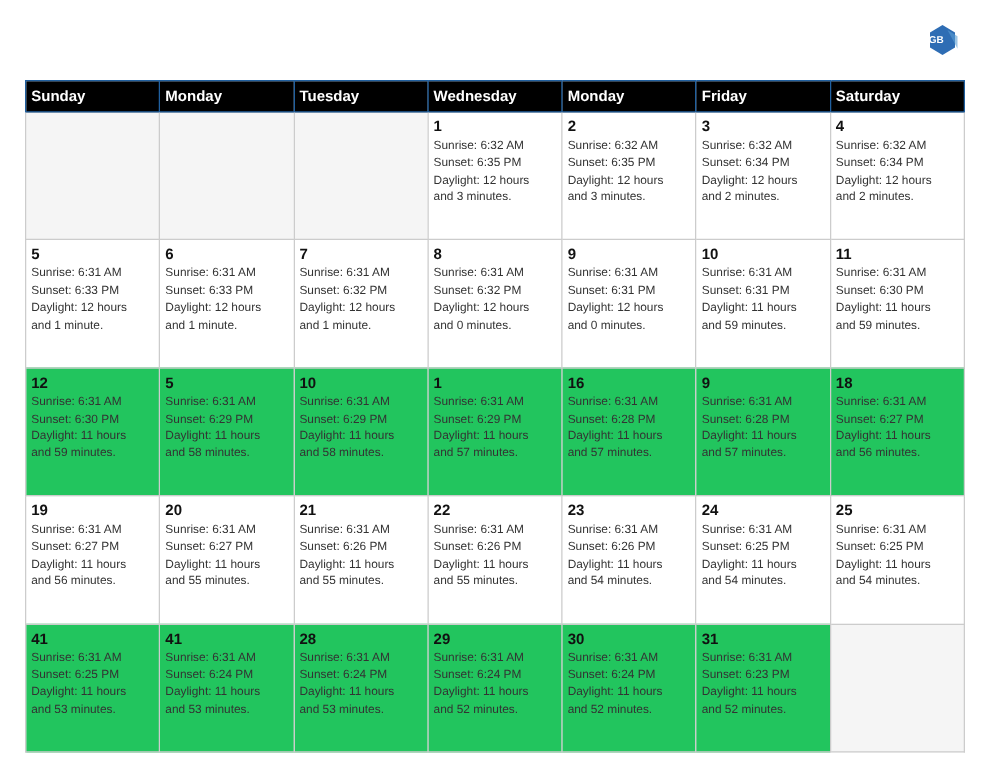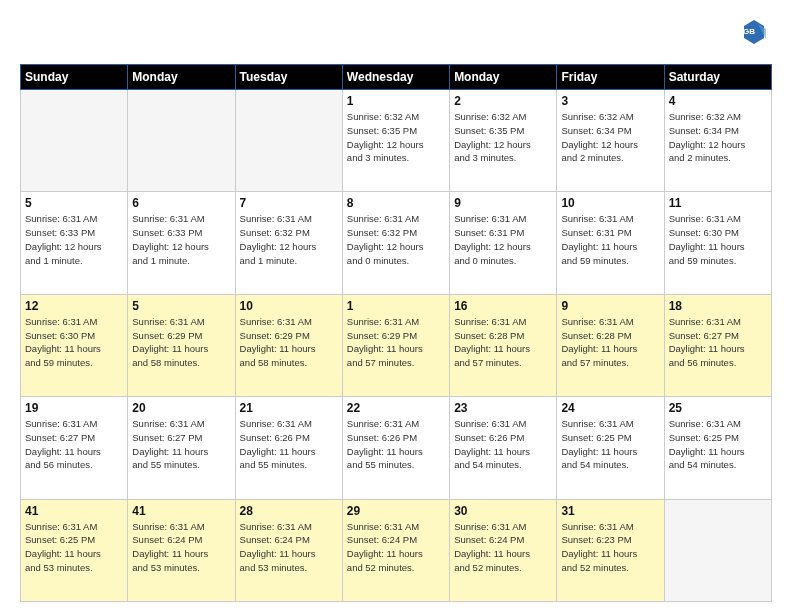--- a/index.html
+++ b/index.html
@@ -67,21 +67,21 @@
       border: 1px solid #ccc;
       font-size: 10px;
       color: #333;
       background: #fff;
       height: 85px;
     }
     .calendar td.empty {
       background: #f5f5f5;
     }
     .calendar td.shaded {
-      background: #fef9c3;
+      background: #22c55e;
     }
     .day-num {
       font-size: 12px;
       font-weight: bold;
       color: #111;
       display: block;
       margin-bottom: 2px;
     }
     .day-info {
       font-size: 9.5px;

